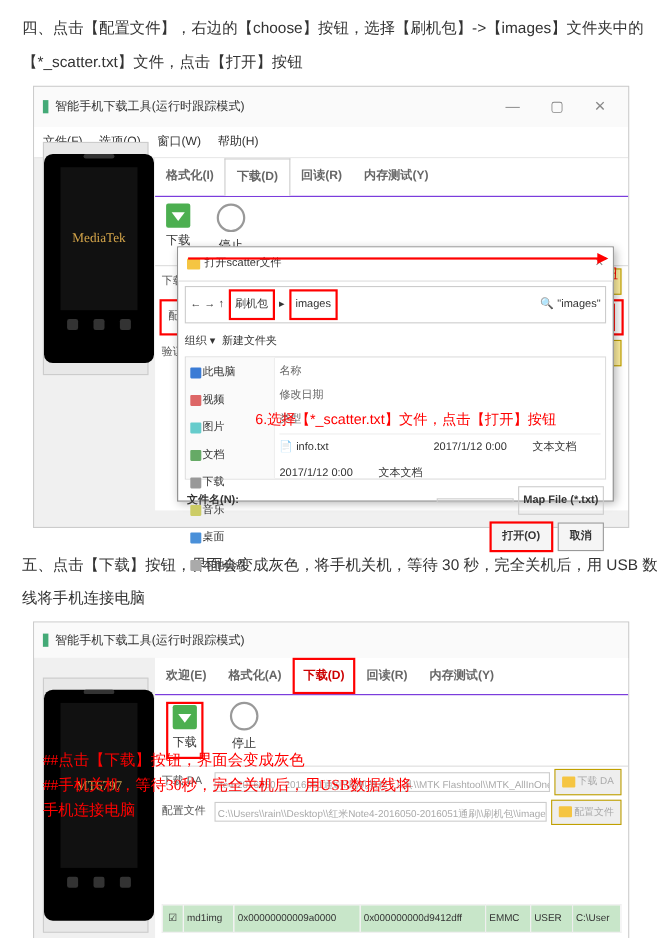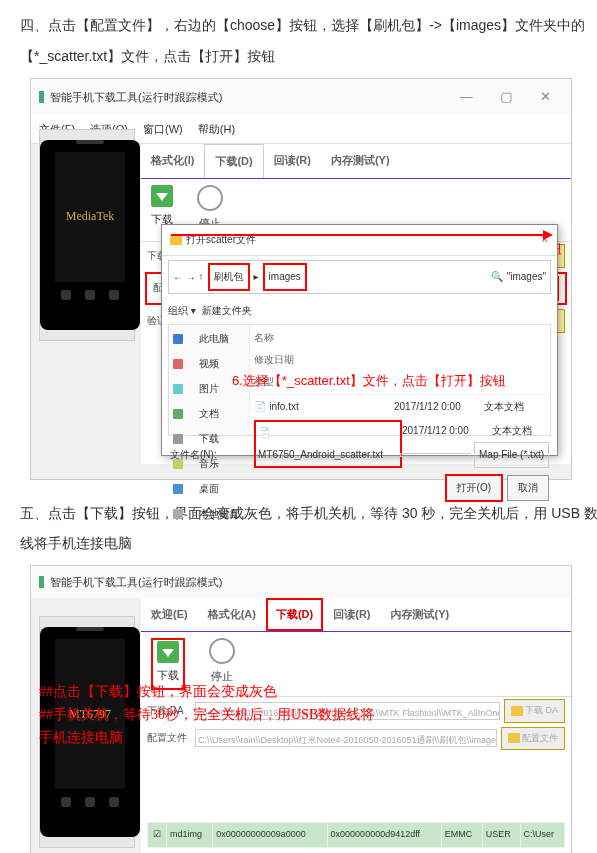--- a/index.html
+++ b/index.html
@@ -168,35 +168,36 @@
       margin: 0 6px;
       border: 1px solid #ddd;
     }
     .dialog-sidebar {
       width: 76px;
       background: #fafafa;
       border-right: 1px solid #eee;
       padding: 2px;
       font-size: 10px;
     }
-    .dialog-sidebar div { padding: 1px 2px; margin-bottom:1px; display:flex; align-items:center; gap:16px;}
+    .dialog-sidebar div { padding: 1px 2px; margin-bottom:1px; display:flex; align-items:center; gap:1px;}
     .sb-icon { width:10px; height:10px; display:inline-block; border-radius:1px;}
     .dialog-files { flex:1; padding: 2px 4px;}
     .dialog-files-header { display:flex; font-size:10px; color:#666; border-bottom:1px solid #eee; padding-bottom:1px;flex-direction:column;}
     .fh-name { width: 140px;}
     .fh-date { width: 90px; }
     .fh-type { width: 50px;}
     .file-row { display:flex; font-size:10px; padding:1px 0;}
     .file-row.sel .fname { border:2px solid red; padding:0 2px;}
     .dialog-footer {
       display: flex;
       align-items: center;
       justify-content: flex-end;
       padding: 6px 8px;
       gap: 4px;
+      font-weight: bold;
     }
     .dialog-footer .fname-label { margin-right:auto; font-size:10px;}
     .dlg-select { border:1px solid #ccc; padding:1px 4px; font-size:10px;}
     .dlg-btn { border:1px solid #999; padding:1px 10px; font-size:10px; background:#f5f5f5;}
     .dlg-btn.boxed { border:2px solid red;}
     .file-list-area {
       margin: 0 6px;
       padding-bottom: 30px;
     }
     .tbl { width:100%; border-collapse: collapse; font-size: 9px;}
@@ -347,21 +348,20 @@
           <span class="fh-name">名称</span>
           <span class="fh-date">修改日期</span>
           <span class="fh-type">类型</span>
         </div>
         <div class="file-row">
           <span class="fh-name fname">📄 <span>info.txt</span></span>
           <span class="fh-date">2017/1/12 0:00</span>
           <span class="fh-type">文本文档</span>
         </div>
         <div class="file-row sel">
-          <span class="fh-name fname">📄 <span>MT6750_Android_scatter.txt</span></span>
           <span class="fh-date">2017/1/12 0:00</span>
           <span class="fh-type">文本文档</span>
         </div>
       </div>
     </div>
     <div class="annot" style="left:70px; top:148px; font-size:13px;">6.选择【*_scatter.txt】文件，点击【打开】按钮</div>
     <div class="dialog-footer">
       <span class="fname-label">文件名(N):</span>
       <span class="dlg-select" style="width:60px;"></span>
       <span class="dlg-select">Map File (*.txt)</span>

